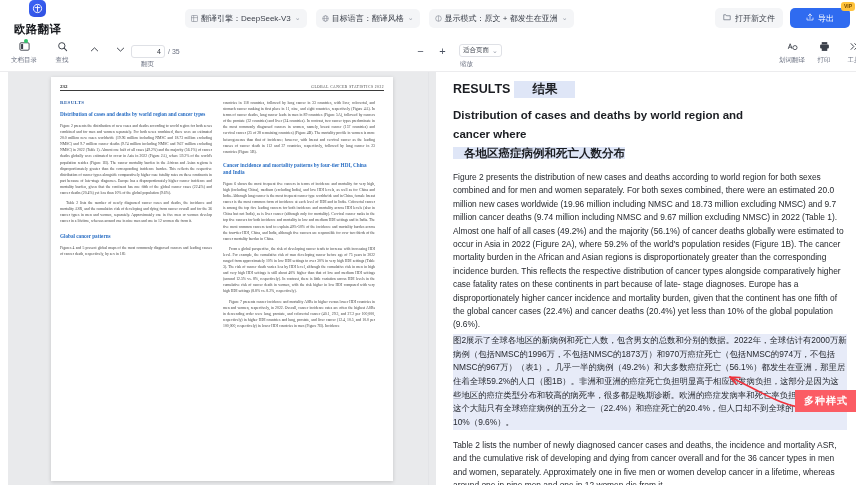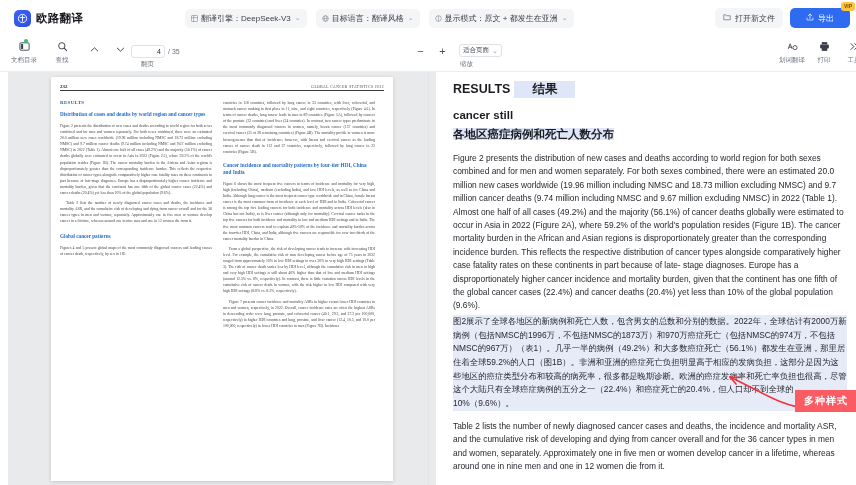--- a/index.html
+++ b/index.html
@@ -12,21 +12,21 @@
   body { position: relative; }
 
   
   .topbar {
     height: 36px; width: 856px;
     display: flex; align-items: center;
     background: #ffffff;
     padding: 0 8px;
     position: relative;
   }
-  .brand { display: flex; align-items: center; gap: 5px; padding-left: 6px; }
+  .brand { display: flex; align-items: center; gap: 5px; padding-left: 6px; flex-direction: column; }
   .brand-logo {
     width: 17px; height: 17px; border-radius: 5px;
     background: linear-gradient(145deg,#3b64f6,#2f4fe0);
     display: flex; align-items: center; justify-content: center;
   }
   .brand-logo svg { display: block; }
   .brand-name {
     font-size: 11.5px; font-weight: bold; color: #16181d; letter-spacing: .3px;
   }
 
@@ -154,21 +154,21 @@
   }
   .hl { background: #dfe6f7; padding: 0 18px; }
   .rt-h2 {
     font-size: 11.5px; font-weight: bold; color: #1b1d22; line-height: 17px;
     margin-bottom: 2px;
   }
   .rt-h2-zh {
     font-size: 11.5px; font-weight: bold; color: #1b1d22; line-height: 17px;
     margin-bottom: 9px;
   }
-  .rt-h2-zh span { background: #dfe6f7; }
+  .rt-h2-zh span { background: #dfe6f7; padding-left: 11px; }
   .rt-p {
     font-size: 8.4px; line-height: 13.4px; color: #26292f;
     margin-bottom: 2px;
   }
   .rt-p-zh {
     font-size: 8.4px; line-height: 13.7px; color: #26292f;
     background: #e7ebf8; margin-bottom: 9px;
   }
 
   
@@ -378,21 +378,22 @@
   </div>
 
   <div class="pane-right">
     <div class="scrollbar"></div>
 
     <div class="rt-kicker">
       <span>RESULTS</span>
       <span class="hl">结果</span>
     </div>
 
-    <div class="rt-h2">cancer still</div>
+    <div class="rt-h2">Distribution of cases and deaths by world region and</div>
+    <div class="rt-h2">cancer where</div>
     <div class="rt-h2-zh"><span>各地区癌症病例和死亡人数分布</span></div>
 
     <div class="rt-p">Figure 2 presents the distribution of new cases and deaths according to world region for both sexes combined and for men and women separately. For both sexes combined, there were an estimated 20.0 million new cases worldwide (19.96 million including NMSC and 18.73 million excluding NMSC) and 9.7 million cancer deaths (9.74 million including NMSC and 9.67 million excluding NMSC) in 2022 (Table 1). Almost one half of all cases (49.2%) and the majority (56.1%) of cancer deaths globally were estimated to occur in Asia in 2022 (Figure 2A), where 59.2% of the world's population resides (Figure 1B). The cancer mortality burden in the African and Asian regions is disproportionately greater than the corresponding incidence burden. This reflects the respective distribution of cancer types alongside comparatively higher case fatality rates on these continents in part because of late- stage diagnoses. Europe has a disproportionately higher cancer incidence and mortality burden, given that the continent has one fifth of the global cancer cases (22.4%) and cancer deaths (20.4%) yet less than 10% of the global population (9.6%).</div>
     <div class="rt-p-zh">图2展示了全球各地区的新病例和死亡人数，包含男女的总数和分别的数据。2022年，全球估计有2000万新病例（包括NMSC的1996万，不包括NMSC的1873万）和970万癌症死亡（包括NMSC的974万，不包括NMSC的967万）（表1）。几乎一半的病例（49.2%）和大多数癌症死亡（56.1%）都发生在亚洲，那里居住着全球59.2%的人口（图1B）。非洲和亚洲的癌症死亡负担明显高于相应的发病负担，这部分是因为这些地区的癌症类型分布和较高的病死率，很多都是晚期诊断。欧洲的癌症发病率和死亡率负担也很高，尽管这个大陆只有全球癌症病例的五分之一（22.4%）和癌症死亡的20.4%，但人口却不到全球的10%（9.6%）。</div>
     <div class="rt-p">Table 2 lists the number of newly diagnosed cancer cases and deaths, the incidence and mortality ASR, and the cumulative risk of developing and dying from cancer overall and for the 36 cancer types in men and women, separately. Approximately one in five men or women develop cancer in a lifetime, whereas around one in nine men and one in 12 women die from it.</div>
 
     <svg class="arrow-svg" width="96" height="44" viewBox="0 0 96 44">
       <path d="M90 40 C 66 40, 40 22, 12 9" fill="none" stroke="#f0323c" stroke-width="1.7" stroke-linecap="round"></path>
       <path d="M12 9 L 22 9.5 M12 9 L 18 16" fill="none" stroke="#f0323c" stroke-width="1.7" stroke-linecap="round"></path>
     </svg>

